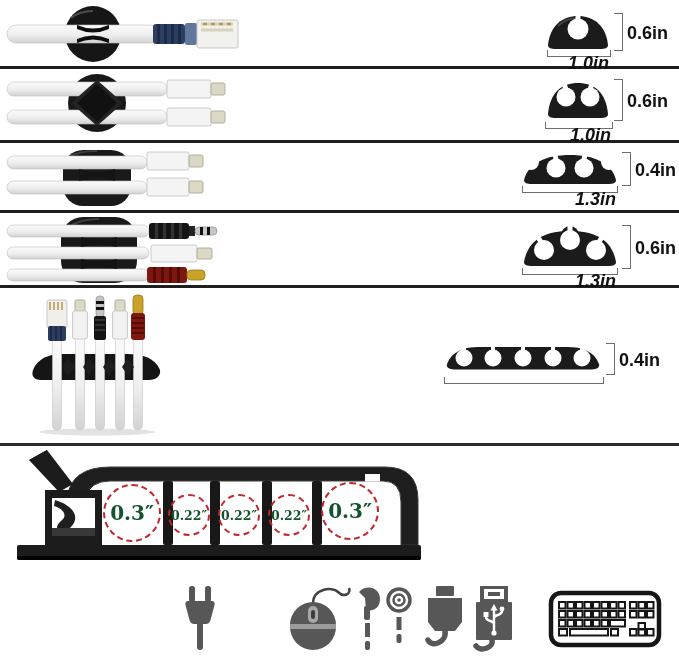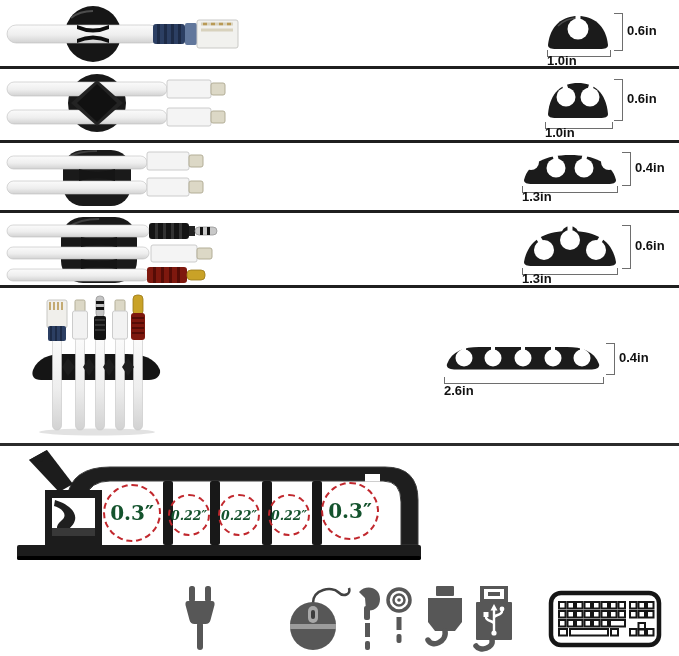--- a/index.html
+++ b/index.html
@@ -1,30 +1,30 @@
 <!DOCTYPE html>
 <html><head>
 <meta charset="utf-8">
 <style>
   html,body{margin:0;padding:0;background:#fff;}
   #stage{position:relative;width:679px;height:656px;background:#fff;overflow:hidden;
          font-family:"Liberation Sans",sans-serif;}
   .abs{position:absolute;}
   .divider{position:absolute;left:0;width:679px;height:2.5px;background:#1f1f1f;}
-  .dim{position:absolute;font-weight:bold;font-size:13px;color:#111;white-space:nowrap;}
-  .wlab{text-align:left;}
+  .dim{position:absolute;font-weight:bold;font-size:18px;color:#111;white-space:nowrap;}
+  .wlab{text-align:right;font-style:italic;}
   .vbracket{position:absolute;width:8px;border-top:1.5px solid #6e6e6e;
             border-right:1.5px solid #6e6e6e;border-bottom:1.5px solid #6e6e6e;}
   .hbracket{position:absolute;height:6px;border-left:1.5px solid #6e6e6e;
             border-right:1.5px solid #6e6e6e;border-bottom:1.5px solid #6e6e6e;}
   .slot-circle{position:absolute;border:2.5px dashed #c1272d;border-radius:50%;
                display:flex;align-items:center;justify-content:center;
                font-family:"DejaVu Serif",serif;font-weight:bold;color:#14532d;}
   .slot-big{font-size:20px;}
-  .slot-small{font-size:12.5px;font-style:italic;}
+  .slot-small{font-size:12.5px;}
   svg{display:block;}
 </style>
 </head>
 <body>
 
 <div id="stage">
 
   <div class="divider" style="top:66px"></div>
   <div class="divider" style="top:140px"></div>
   <div class="divider" style="top:210px"></div>
@@ -225,21 +225,20 @@
     <rect x="47" y="2" width="4" height="7" fill="#fff"></rect>
     <rect x="77" y="2" width="4" height="7" fill="#fff"></rect>
     <rect x="107" y="2" width="4" height="7" fill="#fff"></rect>
     <rect x="136" y="2" width="4" height="7" fill="#fff"></rect>
     <circle cx="5" cy="9" r="4.5" fill="#fff"></circle>
     <circle cx="153" cy="9" r="4.5" fill="#fff"></circle>
   </svg>
   <div class="vbracket" style="left:606px;top:343px;height:30px"></div>
   <span class="dim" style="left:619px;top:350px">0.4in</span>
   <div class="hbracket" style="left:444px;top:377px;width:158px"></div>
-  <span class="dim wlab" style="left:444px;top:383px;width:158px">2.6in</span>
 
   <svg class="abs" style="left:15px;top:448px" width="412" height="118" viewBox="0 0 412 118">
 
     <path d="M95,19 L370,19 Q403,19 403,52 L403,97 L386,97 L386,54 Q386,33 368,33 L95,33 Q75,33 70,50 L52,50 Q56,19 95,19 Z" fill="#1e1e1e" stroke="#3c3c3c" stroke-width="1"></path>
     <rect x="350" y="26" width="15" height="7.5" fill="#fff"></rect>
 
     <rect x="148" y="33" width="10" height="64" rx="2" fill="#181818"></rect>
     <rect x="195" y="33" width="10" height="64" rx="2" fill="#181818"></rect>
     <rect x="247" y="33" width="10" height="64" rx="2" fill="#181818"></rect>
     <rect x="297" y="33" width="10" height="64" rx="2" fill="#181818"></rect>

